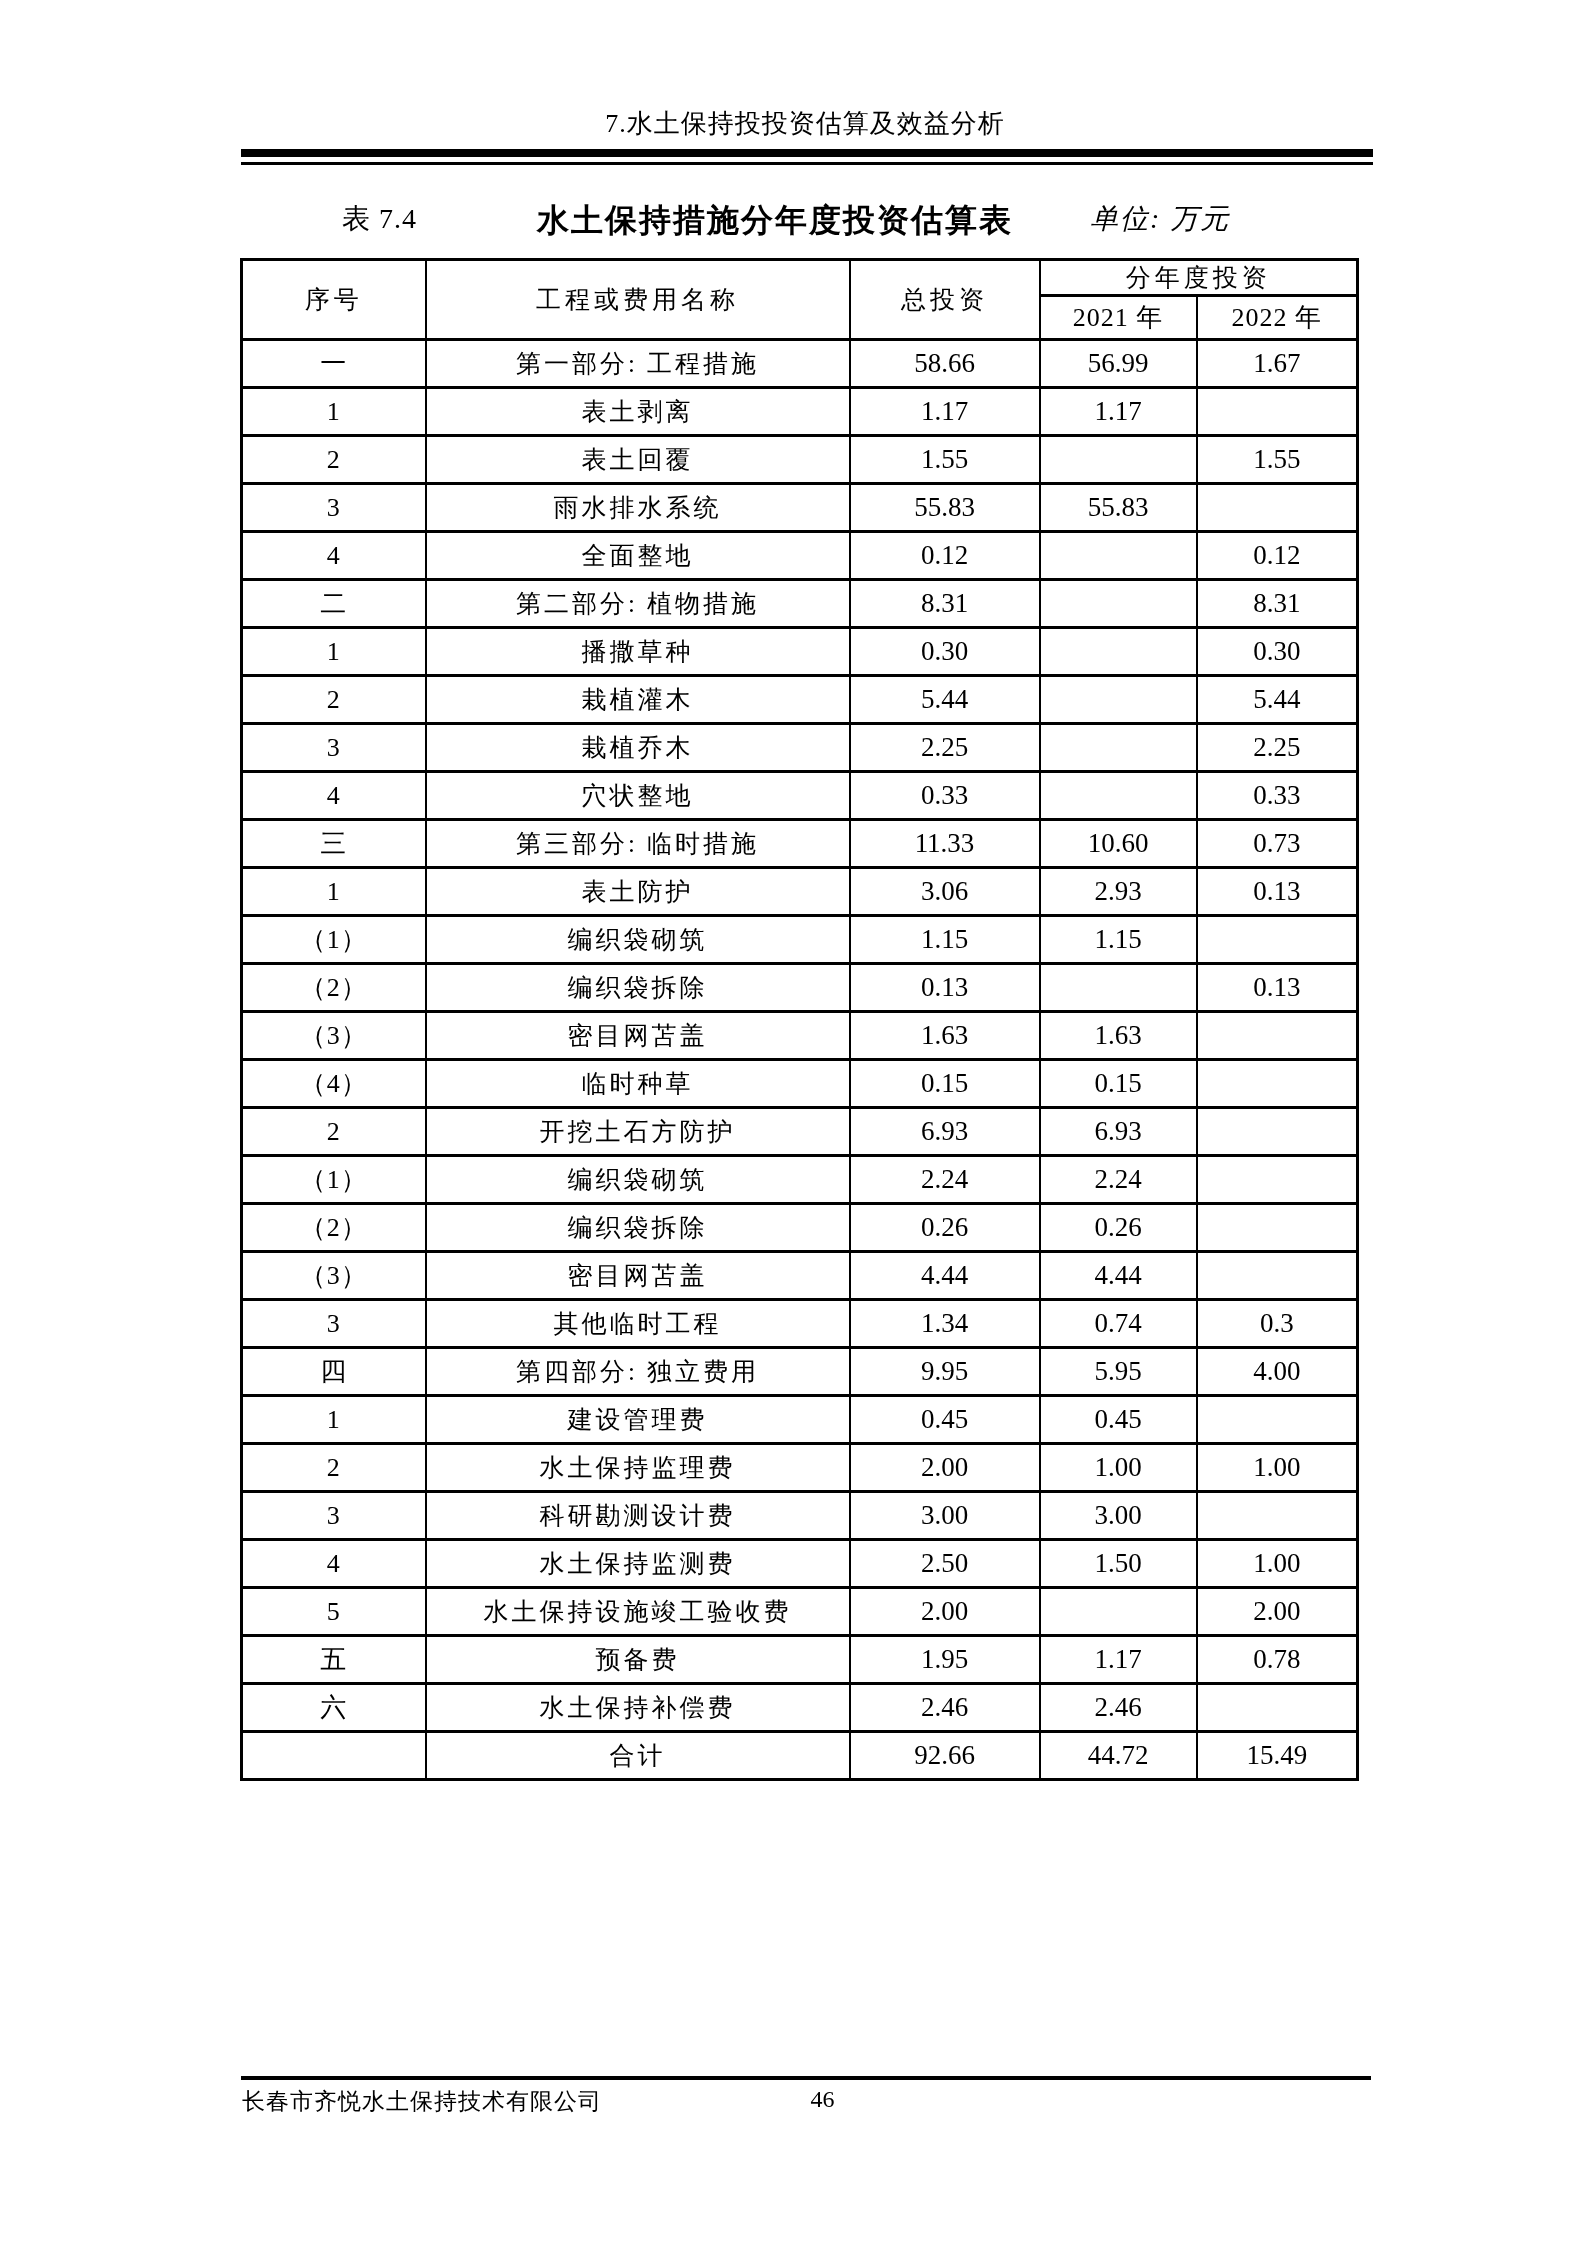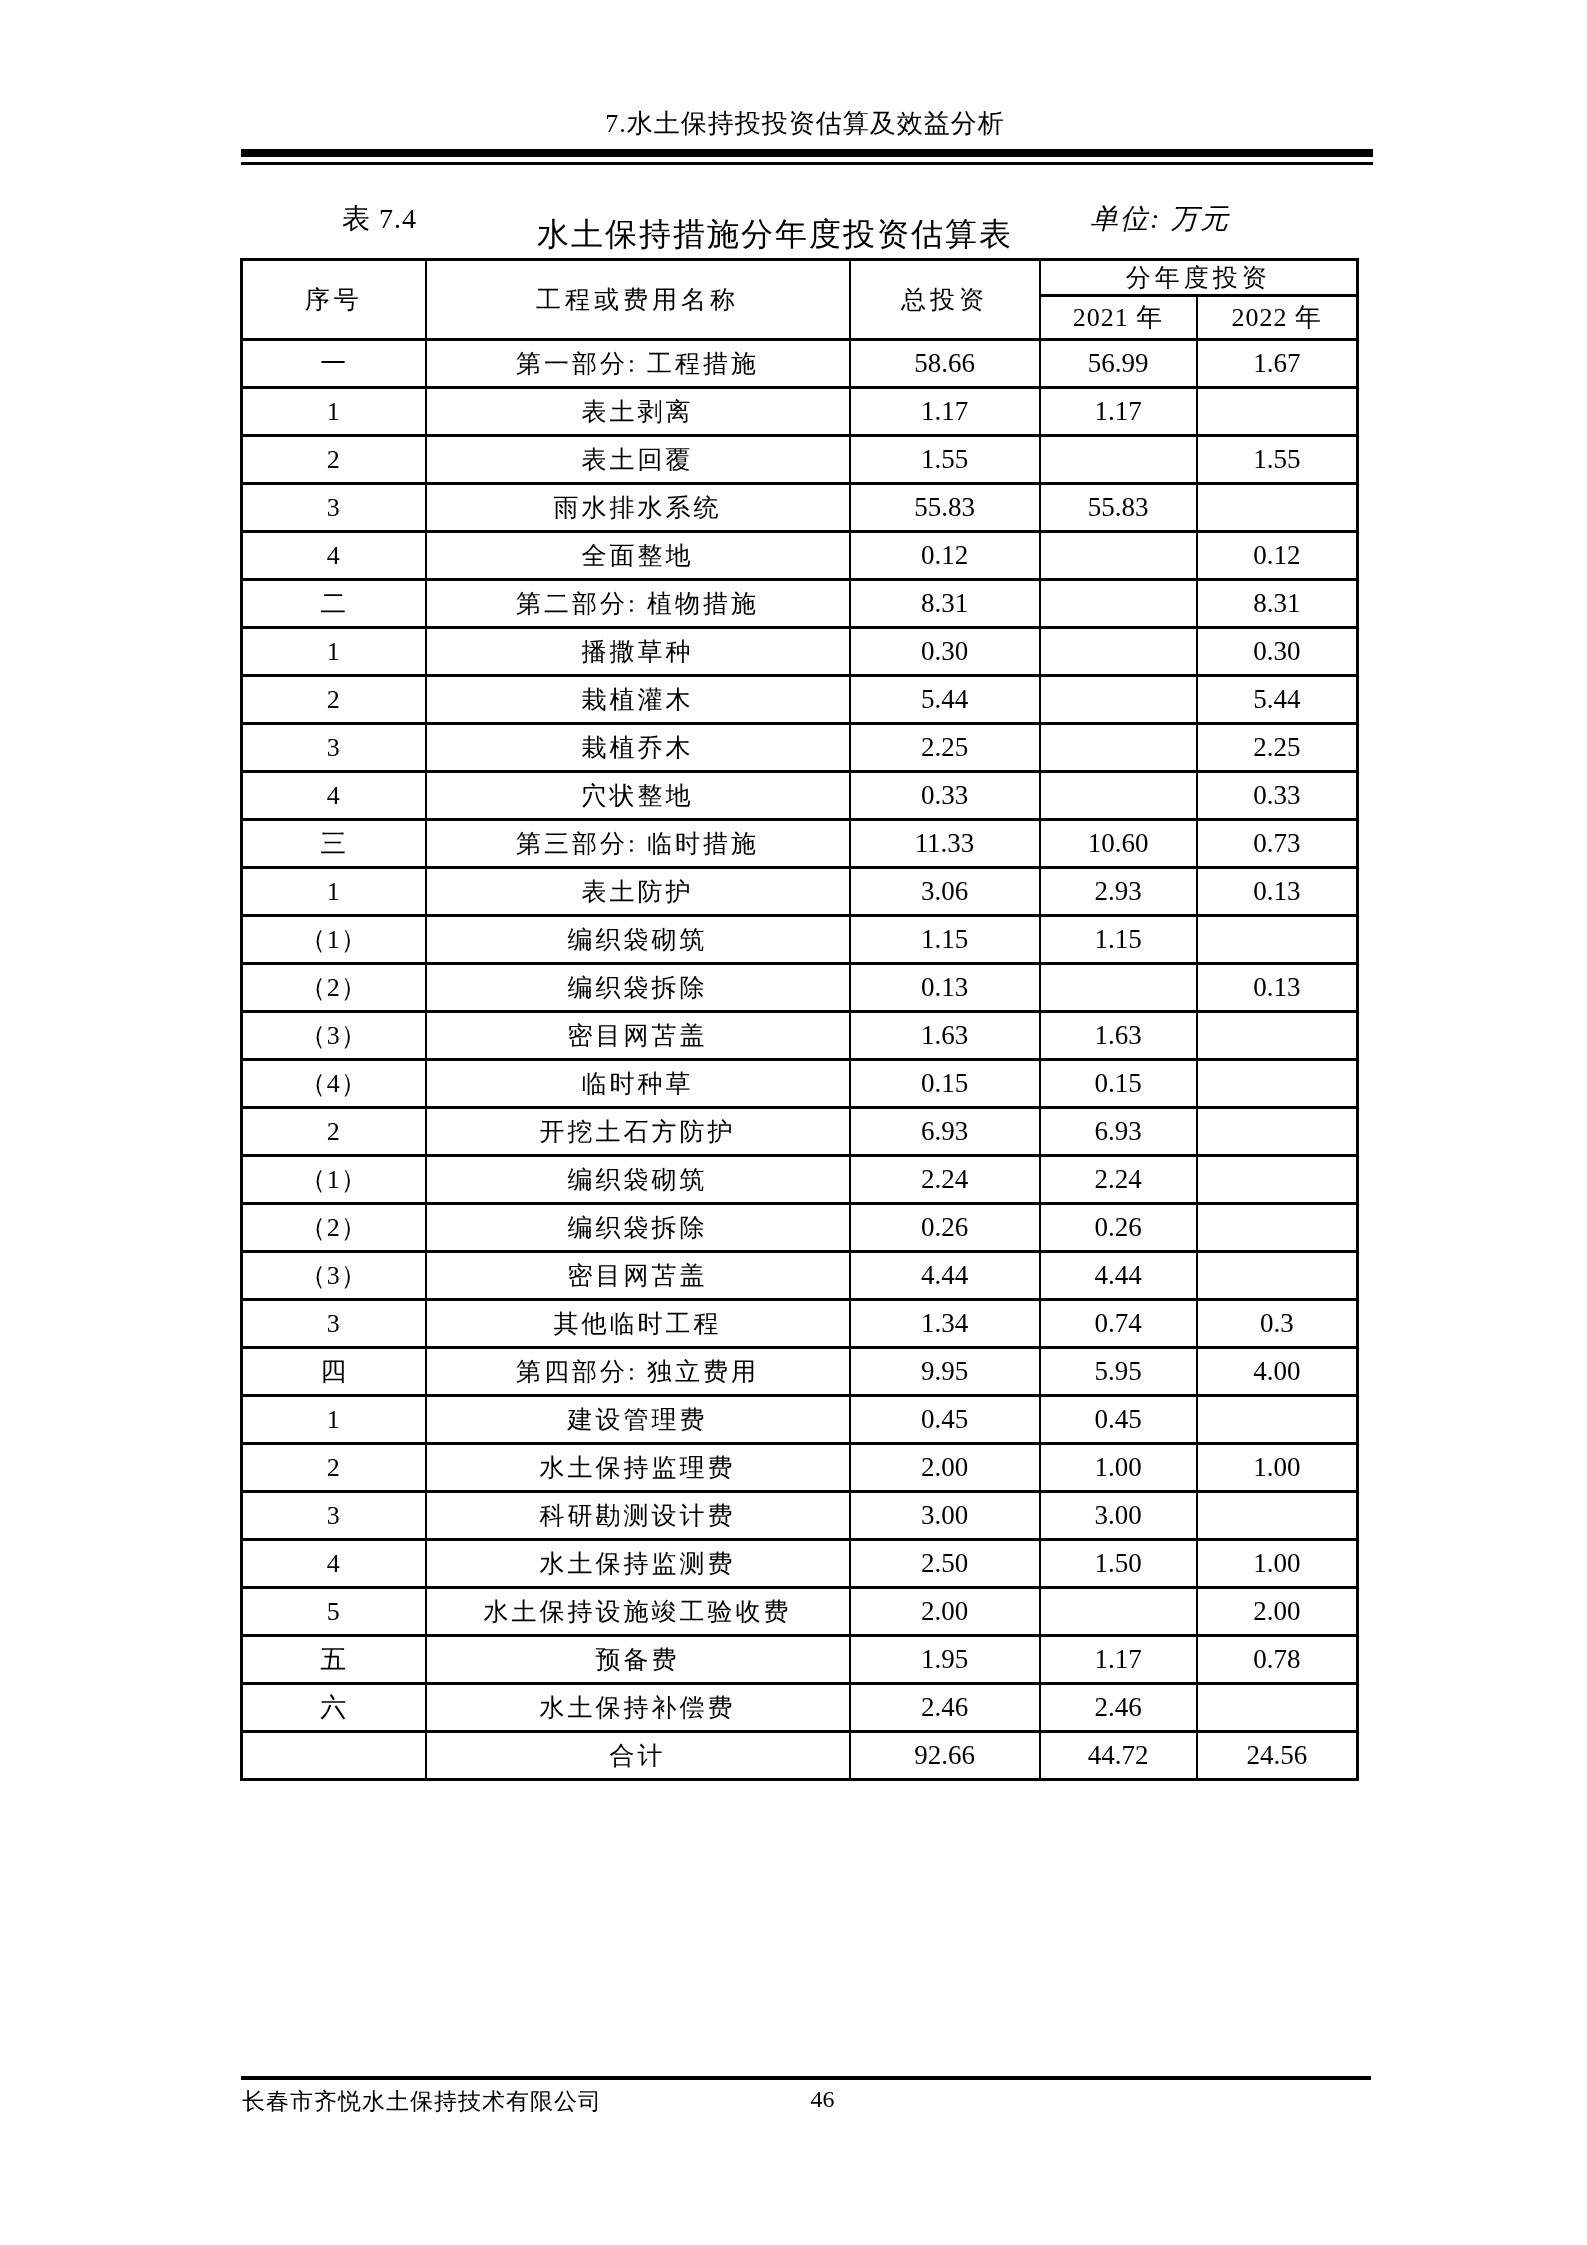--- a/index.html
+++ b/index.html
@@ -26,22 +26,22 @@
     background:#000;
   }
 
   
   .caption { position:absolute; top:192px; left:240px; width:1130px; height:46px; }
   .caption-label {
     position:absolute; left:102px; top:8px;
     font-size:28px; letter-spacing:1px;
   }
   .caption-title {
-    position:absolute; left:0; top:21px; width:1070px; text-align:center;
-    font-size:32px; font-weight:normal; letter-spacing:2px;
+    position:absolute; left:0; top:7px; width:1070px; text-align:center;
+    font-size:32px; font-weight:bold; letter-spacing:2px;
   }
   .caption-unit {
     position:absolute; left:850px; top:8px;
     font-size:28px; letter-spacing:2px;font-style:italic;
   }
 
   
   .est-table {
     position:absolute; top:258px; left:240px;
     width:1116px;
@@ -313,20 +313,20 @@
         <td class="czh">水土保持补偿费</td>
         <td>2.46</td>
         <td>2.46</td>
         <td></td>
       </tr>
       <tr>
         <td class="cseq"></td>
         <td class="czh">合计</td>
         <td>92.66</td>
         <td>44.72</td>
-        <td>24.56</td>
+        <td>15.49</td>
       </tr>
     </tbody>
 </table>
 
 <div class="footer-rule"></div>
 <div class="footer-company">长春市齐悦水土保持技术有限公司</div>
 <div class="footer-page">46</div>
 
 </body></html>

